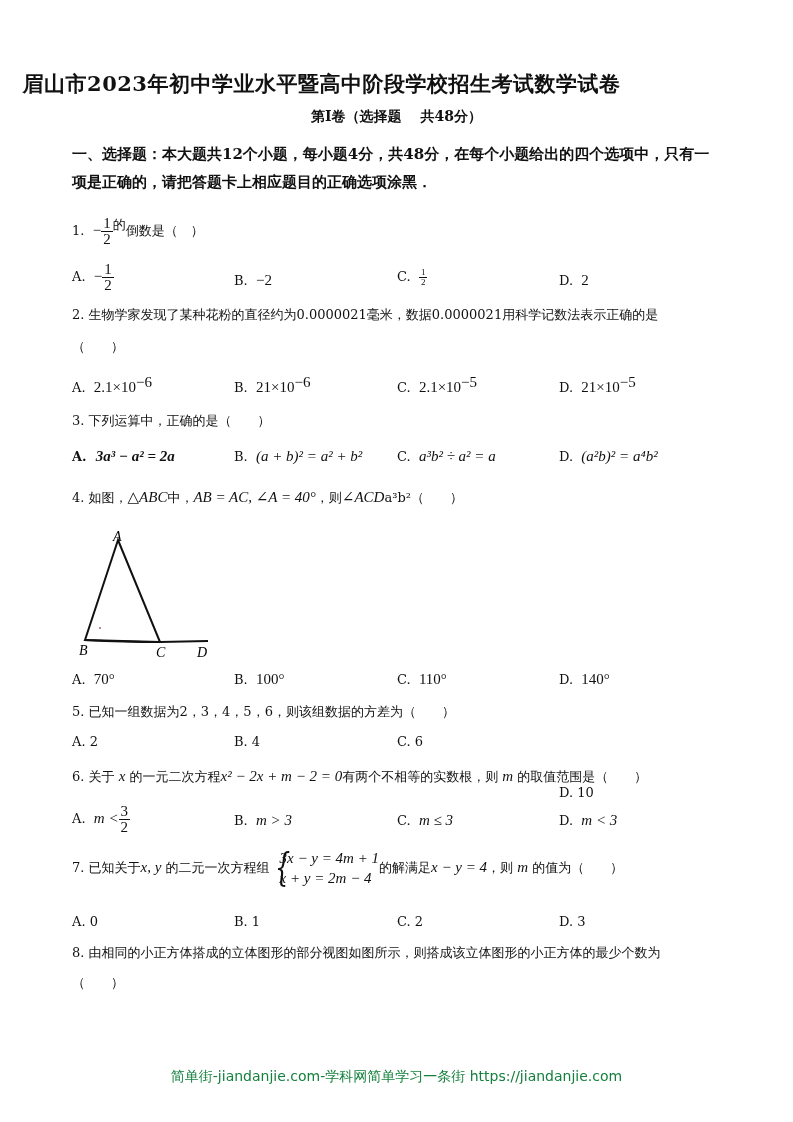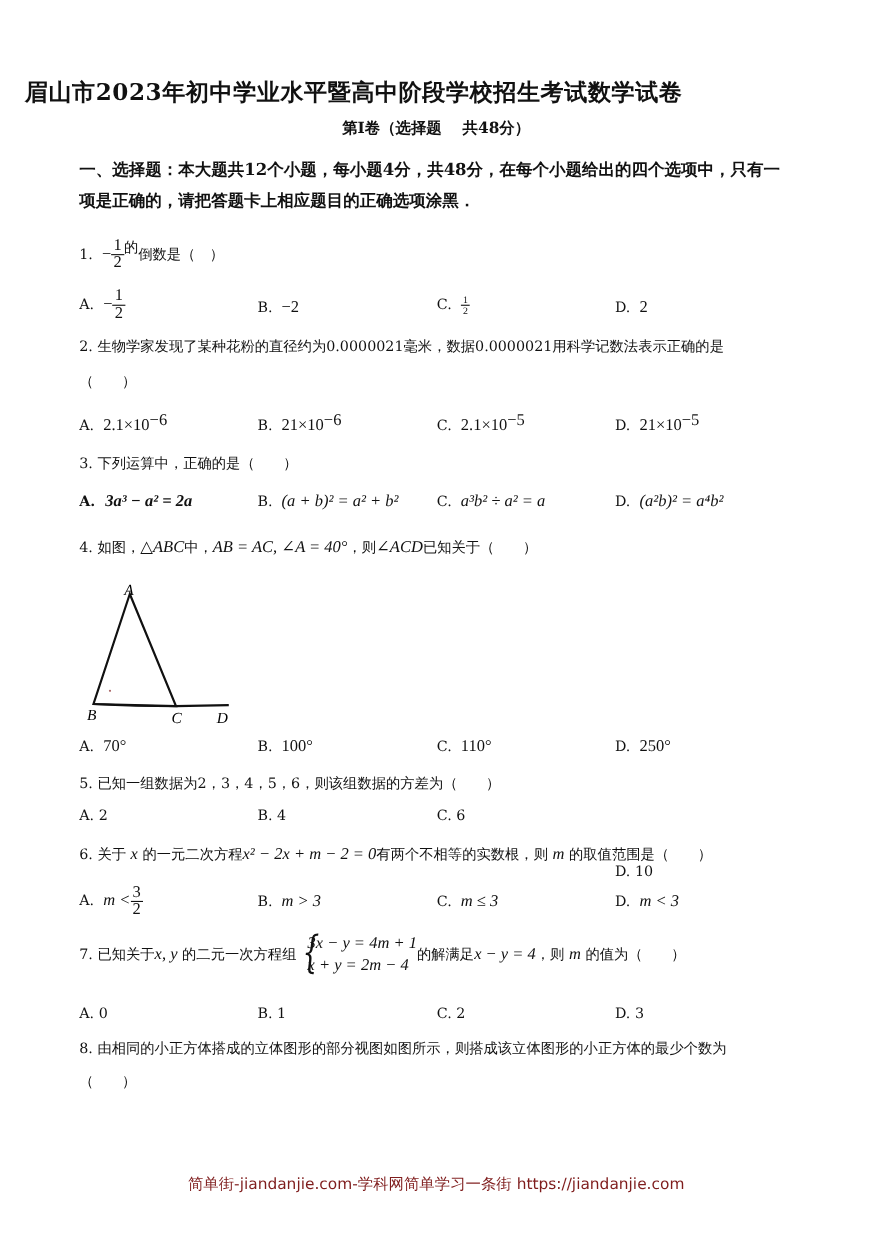--- a/index.html
+++ b/index.html
@@ -14,21 +14,21 @@
   .m { font-family:"Liberation Serif","DejaVu Serif",serif; font-style:italic; font-size:15px; }
   .n { font-family:"Liberation Serif","DejaVu Serif",serif; font-size:15px; }
   sup { font-size:9px; }
   .frac { display:inline-block; vertical-align:middle; text-align:center; line-height:1; }
   .frac .num { display:block; border-bottom:1px solid #111; padding:0 2px; }
   .frac .den { display:block; padding:0 2px; }
   .frac.small { font-size:9px; }
   .brace-sys { display:inline-block; vertical-align:middle; position:relative; padding-left:10px; }
   .brace-sys .brace { position:absolute; left:0; top:-2px; font-size:40px; line-height:40px; font-family:"DejaVu Serif",serif; transform:scaleX(0.6); }
   .brace-sys .row { display:block; font-size:15px; line-height:20px; }
-  .footer { left:0; width:793px; top:1068px; text-align:center; font-family:"DejaVu Sans",sans-serif; font-size:14px; color:#7f1d1d; }
+  .footer { left:0; width:793px; top:1068px; text-align:center; font-family:"DejaVu Sans",sans-serif; font-size:14px; color:#15803d; }
 </style>
 </head>
 <body>
 
 <div class="abs title">眉山市2023年初中学业水平暨高中阶段学校招生考试数学试卷</div>
 <div class="abs subtitle">第I卷（选择题　 共48分）</div>
 <div class="abs instr">一、选择题：本大题共12个小题，每小题4分，共48分，在每个小题给出的四个选项中，只有一项是正确的，请把答题卡上相应题目的正确选项涂黑．</div>
 
 <div class="abs q" style="top:216px;">
   <span>1.</span>&nbsp;
@@ -50,37 +50,37 @@
 
 <div class="abs q" style="top:412px;text-align:center;">
   <span>3.</span>&nbsp;<span>下列运算中，正确的是（　　）</span>
 </div>
 <div class="abs opt" style="left:72px;top:448px;font-weight:bold;"><span>A.</span>&nbsp; <span class="m">3a³ − a² = 2a</span></div>
 <div class="abs opt" style="left:234px;top:448px;"><span>B.</span>&nbsp; <span class="m">(a + b)² = a² + b²</span></div>
 <div class="abs opt" style="left:397px;top:448px;"><span>C.</span>&nbsp; <span class="m">a³b² ÷ a² = a</span></div>
 <div class="abs opt" style="left:559px;top:448px;"><span>D.</span>&nbsp; <span class="m">(a²b)² = a⁴b²</span></div>
 
 <div class="abs q" style="top:488px;">
-  <span>4.</span>&nbsp;<span>如图，</span><span class="m">△ABC</span><span>中，</span><span class="m">AB = AC, ∠A = 40°</span><span>，则</span><span class="m">∠ACD</span><span>已知关于（　　）</span>
+  <span>4.</span>&nbsp;<span>如图，</span><span class="m">△ABC</span><span>中，</span><span class="m">AB = AC, ∠A = 40°</span><span>，则</span><span class="m">∠ACD</span><span>a³b²（　　）</span>
 </div>
 
 <svg class="abs" style="left:75px;top:528px;" width="145" height="135" viewBox="0 0 145 135">
   <path d="M43 12 L10 112 L85 114 Z" fill="none" stroke="#111" stroke-width="2"></path>
   <path d="M10 112 Q50 114 85 114 L133 113" fill="none" stroke="#111" stroke-width="2"></path>
   <circle cx="25" cy="100" r="1" fill="#a66"></circle>
   <text x="38" y="13" font-family="Liberation Serif,serif" font-style="italic" font-size="14">A</text>
   <text x="4" y="127" font-family="Liberation Serif,serif" font-style="italic" font-size="14">B</text>
   <text x="81" y="129" font-family="Liberation Serif,serif" font-style="italic" font-size="14">C</text>
   <text x="122" y="129" font-family="Liberation Serif,serif" font-style="italic" font-size="14">D</text>
 </svg>
 
 <div class="abs opt" style="left:72px;top:671px;"><span>A.</span>&nbsp; <span class="n">70°</span></div>
 <div class="abs opt" style="left:234px;top:671px;"><span>B.</span>&nbsp; <span class="n">100°</span></div>
 <div class="abs opt" style="left:397px;top:671px;"><span>C.</span>&nbsp; <span class="n">110°</span></div>
-<div class="abs opt" style="left:559px;top:671px;"><span>D.</span>&nbsp; <span class="n">250°</span></div>
+<div class="abs opt" style="left:559px;top:671px;"><span>D.</span>&nbsp; <span class="n">140°</span></div>
 
 <div class="abs q" style="top:703px;">
   <span>5.</span>&nbsp;<span>已知一组数据为2，3，4，5，6，则该组数据的方差为（　　）</span>
 </div>
 <div class="abs opt" style="left:72px;top:734px;"><span>A.</span>&nbsp;<span>2</span></div>
 <div class="abs opt" style="left:234px;top:734px;"><span>B.</span>&nbsp;<span>4</span></div>
 <div class="abs opt" style="left:397px;top:734px;"><span>C.</span>&nbsp;<span>6</span></div>
 <div class="abs opt" style="left:559px;top:738px;margin-top:47px;"><span>D.</span>&nbsp;<span>10</span></div>
 
 <div class="abs q" style="top:768px;">

